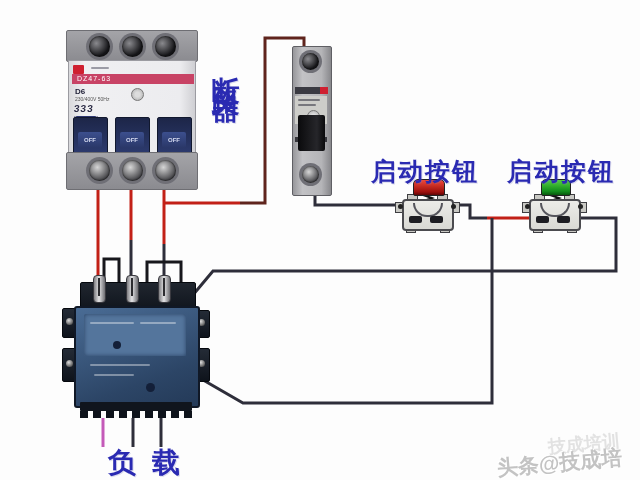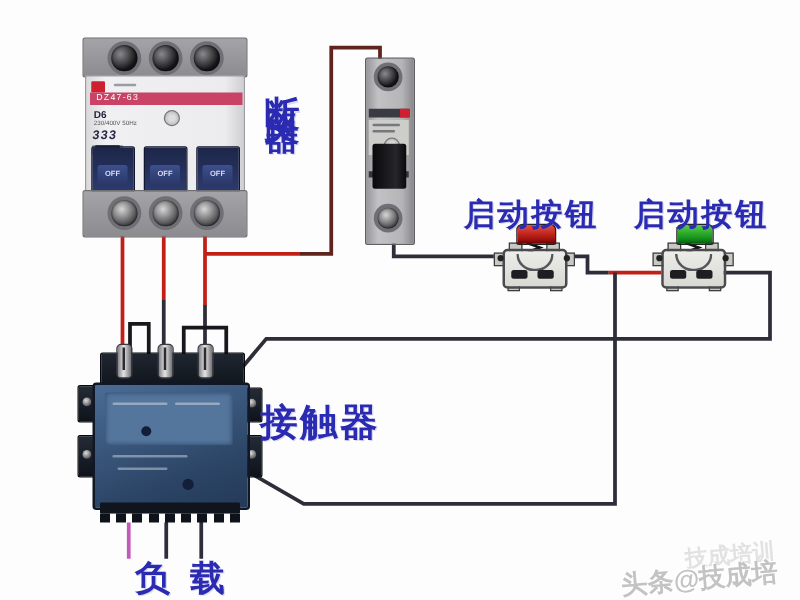--- a/index.html
+++ b/index.html
@@ -228,20 +228,19 @@
     <div class="ct-panel"></div>
     <span class="ct-line" style="left:14px;top:14px;width:44px;"></span>
     <span class="ct-line" style="left:64px;top:14px;width:36px;"></span>
     <span class="ct-dot" style="left:37px;top:33px;width:8px;height:8px;"></span>
     <span class="ct-line" style="left:14px;top:56px;width:60px;"></span>
     <span class="ct-line" style="left:18px;top:66px;width:40px;"></span>
     <span class="ct-dot" style="left:70px;top:75px;width:9px;height:9px;"></span>
   </div>
   <div class="ct-bot"></div>
   <div class="teeth"></div>
-  <div class="lbl" style="left:208px;top:318px;font-size:30px;letter-spacing:2px;">接触器</div>
 
   <div class="lbl" style="left:108px;top:444px;font-size:28px;letter-spacing:16px;">负载</div>
 
   <div class="wm ghost" style="left:548px;top:432px;font-size:18px;">技成培训</div>
   <div class="wm" style="left:498px;top:448px;font-size:21px;">头条@技成培训</div>
 
 </div>
 
 </body></html>

